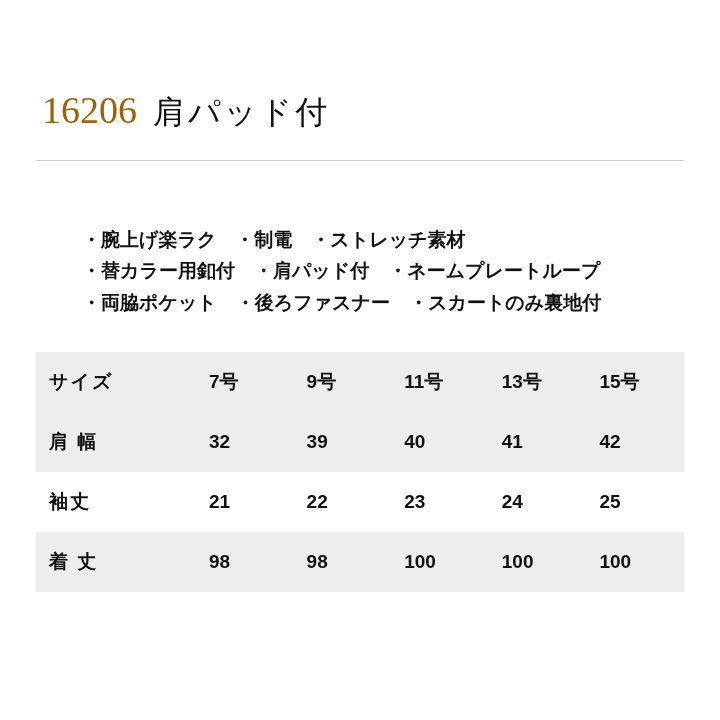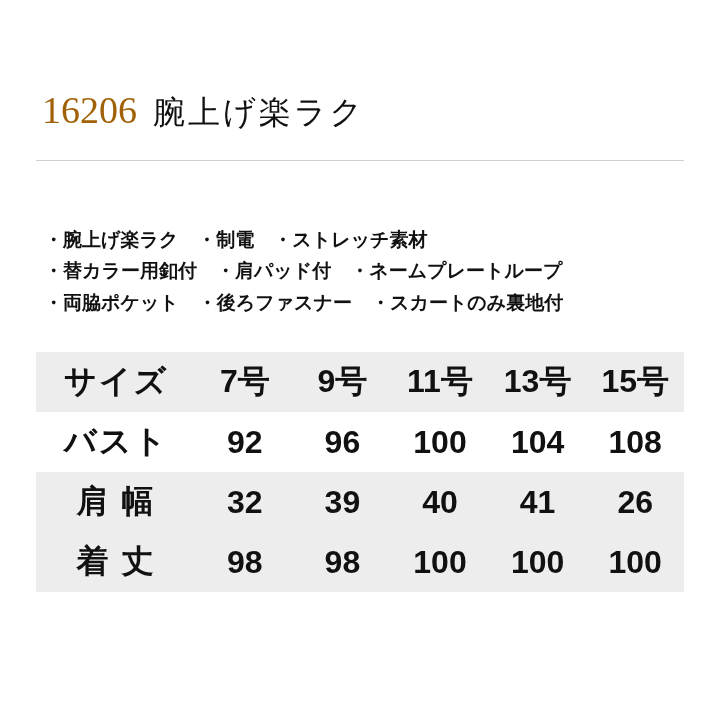--- a/index.html
+++ b/index.html
@@ -91,39 +91,40 @@
     top: 224px;
     left: 44px;
     width: 640px;
   }
   .feature-line {
     font-size: 19px;
     font-weight: 700;
     color: #111111;
     line-height: 1.65;
     white-space: nowrap;
+    margin-left: 38px;
   }
 
   
   table.size-table {
     position: absolute;
     top: 352px;
     left: 36px;
     width: 648px;
     border-collapse: collapse;
     table-layout: fixed;
   }
   table.size-table td, table.size-table th {
     height: 60px;
-    text-align: center;
+    text-align: left;
     vertical-align: middle;
-    font-size: 32px;
+    font-size: 19px;
     font-weight: 700;
     color: #111111;
-    padding: 0;
+    padding: 13px;
     border: none;
   }
   table.size-table col.c0 { width: 160px; }
   table.size-table col.cx { width: 97.6px; }
   tr.row-odd td { background: #ededed; }
   tr.row-even td { background: #ffffff; }
   td.label-cell {
     letter-spacing: 2px;
     font-size: 23px;
   }
@@ -132,21 +133,21 @@
   }
 </style>
 </head>
 <body>
 
 <div class="page">
 
 
   <div class="title-row">
     <span class="title-code">16206</span>
-    <span class="title-name">腕上げ楽ラク</span>
+    <span class="title-name">肩パッド付</span>
   </div>
 
   <div class="divider"></div>
 
 
   <div class="features">
     <div class="feature-line">・腕上げ楽ラク　・制電　・ストレッチ素材</div>
     <div class="feature-line">・替カラー用釦付　・肩パッド付　・ネームプレートループ</div>
     <div class="feature-line">・両脇ポケット　・後ろファスナー　・スカートのみ裏地付</div>
   </div>
@@ -162,35 +163,35 @@
     </colgroup>
     <tbody>
       <tr class="row-odd">
         <td class="label-cell">サイズ</td>
         <td class="num">7号</td>
         <td class="num">9号</td>
         <td class="num">11号</td>
         <td class="num">13号</td>
         <td class="num">15号</td>
       </tr>
-      <tr class="row-even">
-        <td class="label-cell">バスト</td>
-        <td class="num">92</td>
-        <td class="num">96</td>
-        <td class="num">100</td>
-        <td class="num">104</td>
-        <td class="num">108</td>
-      </tr>
       <tr class="row-odd">
         <td class="label-cell">肩 幅</td>
         <td class="num">32</td>
         <td class="num">39</td>
         <td class="num">40</td>
         <td class="num">41</td>
-        <td class="num">26</td>
+        <td class="num">42</td>
+      </tr>
+      <tr class="row-even">
+        <td class="label-cell">袖丈</td>
+        <td class="num">21</td>
+        <td class="num">22</td>
+        <td class="num">23</td>
+        <td class="num">24</td>
+        <td class="num">25</td>
       </tr>
       <tr class="row-odd">
         <td class="label-cell">着 丈</td>
         <td class="num">98</td>
         <td class="num">98</td>
         <td class="num">100</td>
         <td class="num">100</td>
         <td class="num">100</td>
       </tr>
     </tbody>

